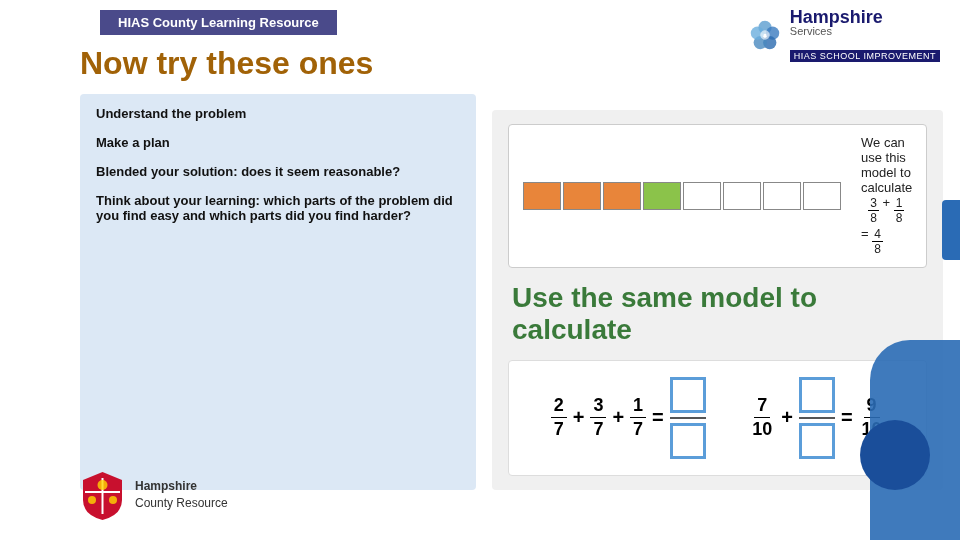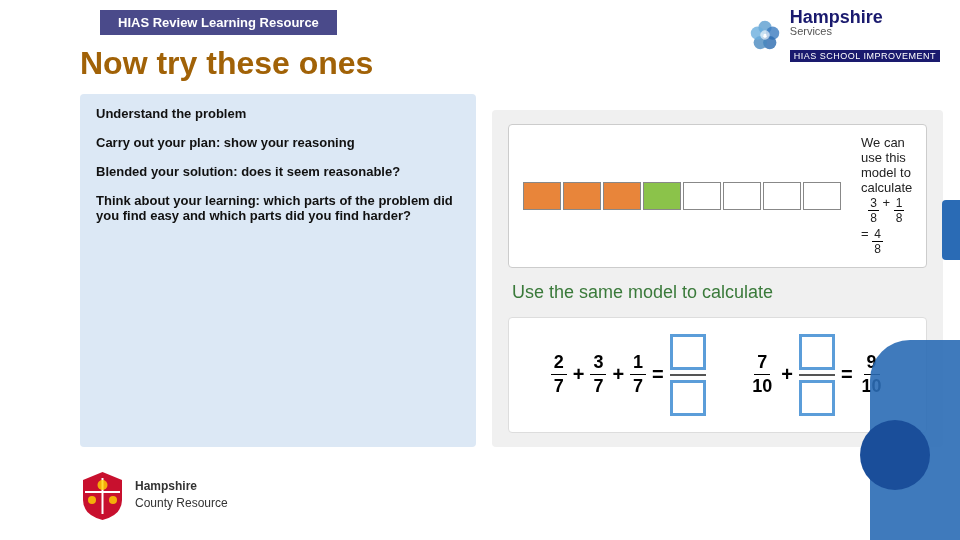--- a/index.html
+++ b/index.html
@@ -138,22 +138,22 @@
       flex-direction: column;
       align-items: center;
       font-size: 12px;
       line-height: 1.2;
     }
     .frac .num { border-bottom: 1px solid #000; padding: 0 2px; }
     .frac .den { padding: 0 2px; }
 
     
     .same-model-label {
-      font-size: 18px;
-      font-weight: normal;
+      font-size: 28px;
+      font-weight: bold;
       color: #3a7a3a;
       padding-left: 4px;
     }
 
     
     .equations-row {
       display: flex;
       align-items: center;
       justify-content: space-around;
       background: #fff;
@@ -248,21 +248,21 @@
       border-radius: 4px 0 0 4px;
     }
   </style>
 </head>
 <body>
 
 
 
 
 <div class="header-bar">
-  <span>HIAS Review Learning Resource</span>
+  <span>HIAS County Learning Resource</span>
 </div>
 
 
 <div class="logo-area">
 
   <svg class="logo-flower" viewBox="0 0 40 40">
     <circle cx="20" cy="12" r="7" fill="#5b9ecf" opacity="0.8"></circle>
     <circle cx="28" cy="18" r="7" fill="#3a7abf" opacity="0.8"></circle>
     <circle cx="25" cy="28" r="7" fill="#2a6aaf" opacity="0.8"></circle>
     <circle cx="15" cy="28" r="7" fill="#4a8abf" opacity="0.8"></circle>
@@ -280,21 +280,21 @@
 <div class="page-title">Now try these ones</div>
 
 
 <div class="main-content">
 
   <div class="left-panel">
     <div class="step-item">
       <div class="step-title">Understand the problem</div>
     </div>
     <div class="step-item">
-      <div class="step-title">Carry out your plan: show your reasoning</div>
+      <div class="step-title">Make a plan</div>
     </div>
     <div class="step-item">
       <div class="step-title">Blended your solution: does it seem reasonable?</div>
     </div>
     <div class="step-item">
       <div class="step-title">Think about your learning: which parts of the problem did you find easy and which parts did you find harder?</div>
     </div>
   </div>
 
   <div class="right-panel">

